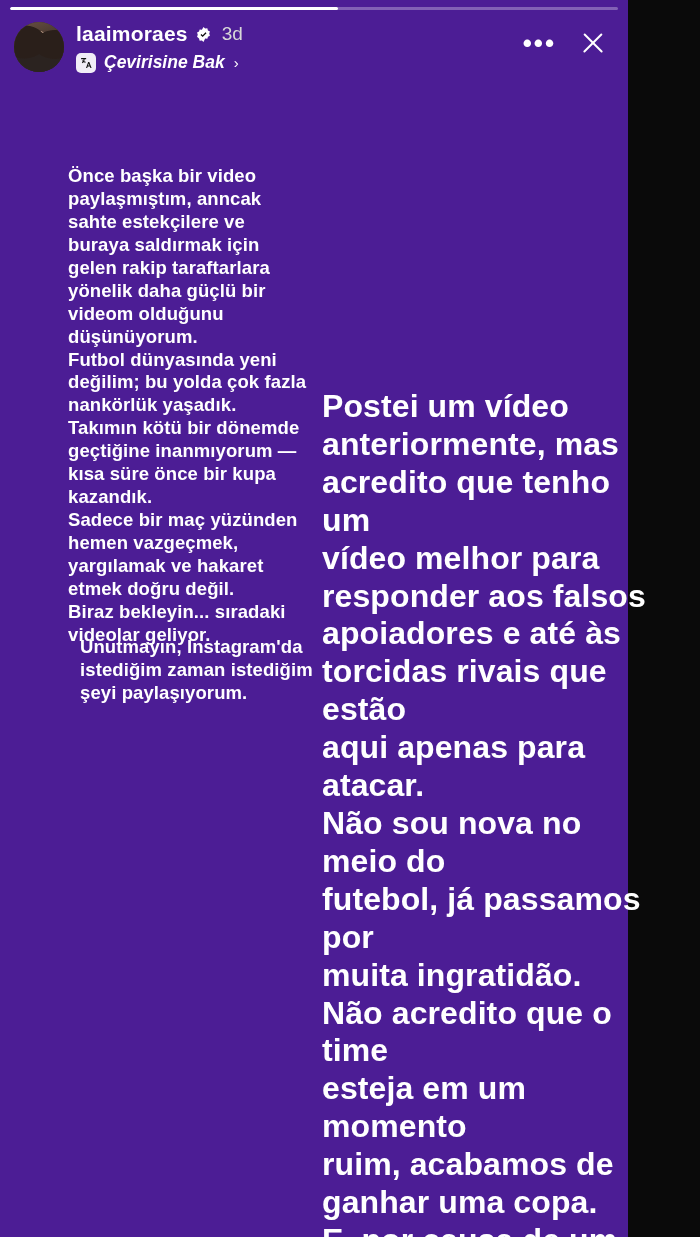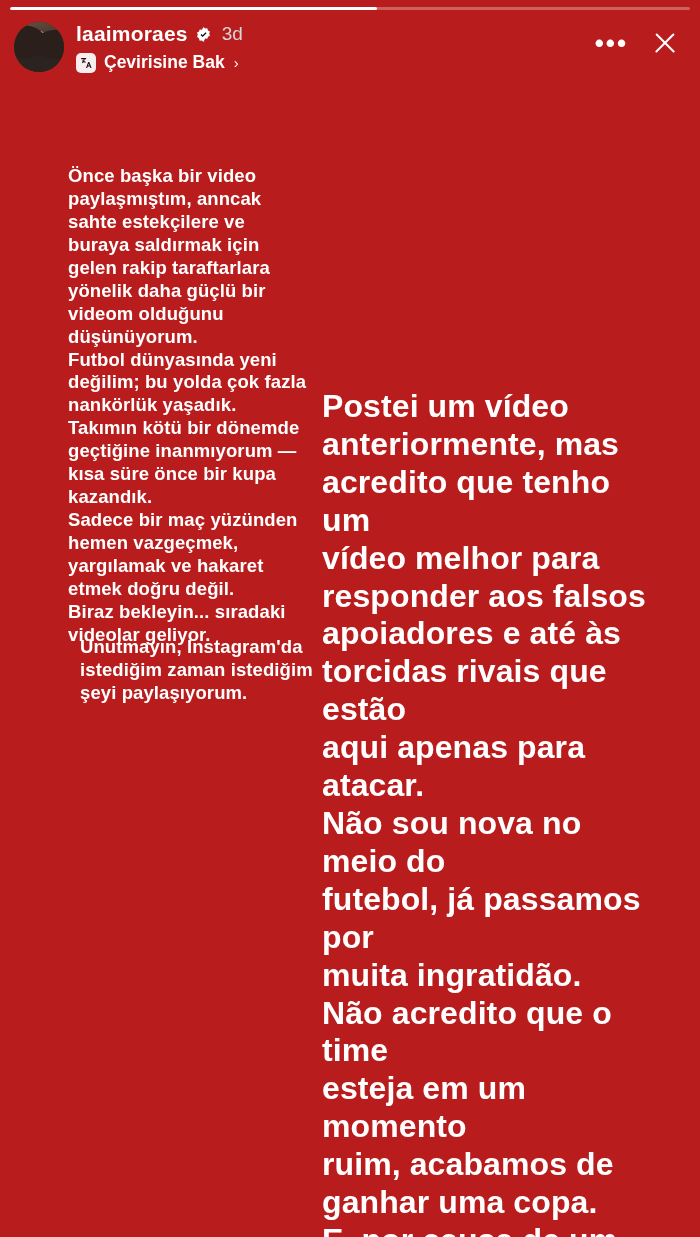--- a/index.html
+++ b/index.html
@@ -5,23 +5,23 @@
   * { box-sizing: border-box; margin: 0; padding: 0; }
   html, body {
     width: 700px;
     height: 1237px;
     background: #0a0a0a;
     font-family: "Liberation Sans", sans-serif;
     overflow: hidden;
   }
   .story {
     position: relative;
-    width: 700px;
+    width: 628px;
     height: 1237px;
-    background: #b91c1c;
+    background: #4c1d95;
   }
 
   
   .progress-track {
     position: absolute;
     top: 7px;
     left: 10px;
     right: 10px;
     height: 3px;
     background: rgba(255,255,255,0.30);
@@ -113,20 +113,21 @@
     display: flex;
     align-items: center;
     justify-content: center;
     flex: 0 0 auto;
   }
   .translate-badge svg { display: block; }
   .translate-label {
     color: #ffffff;
     font-size: 17.5px;
     font-weight: bold;
+    font-style: italic;
   }
   .chev-right {
     color: #ffffff;
     font-size: 15px;
     line-height: 1;
     margin-left: 1px;
   }
 
   .header-actions {
     margin-left: auto;

